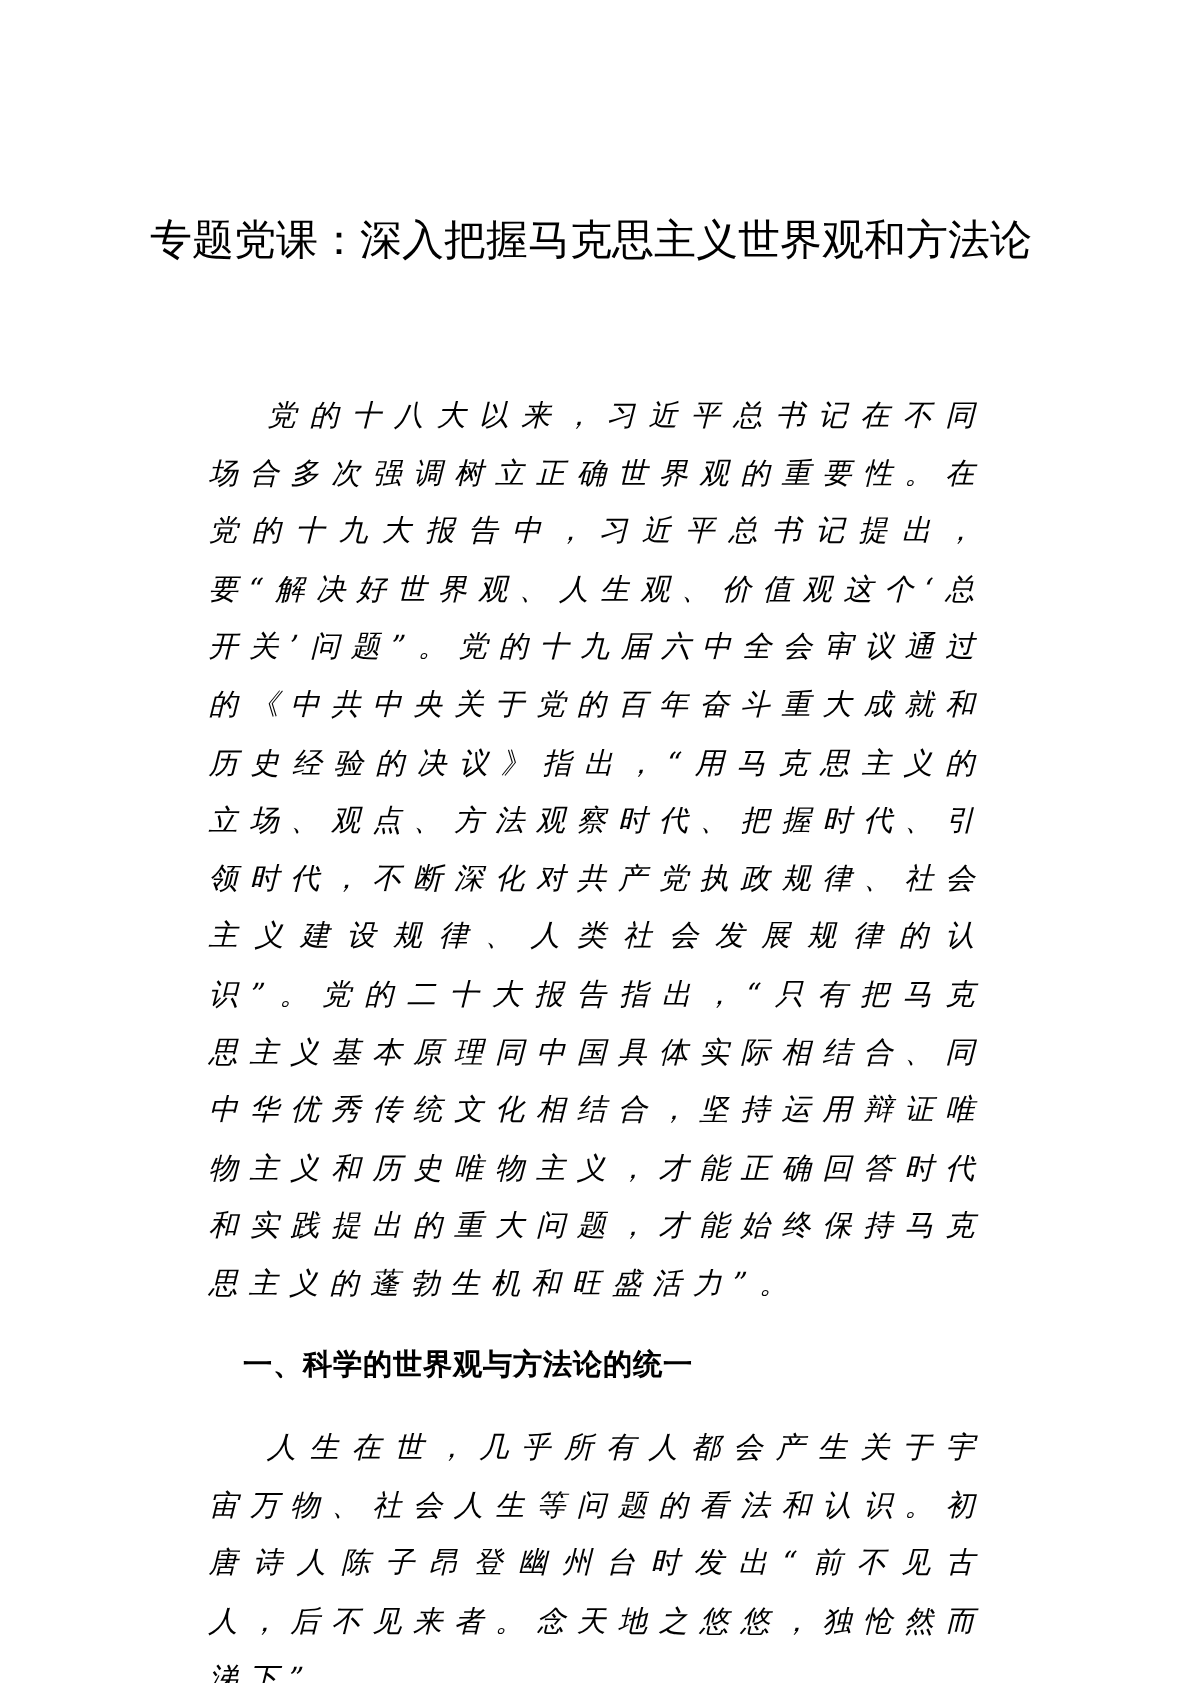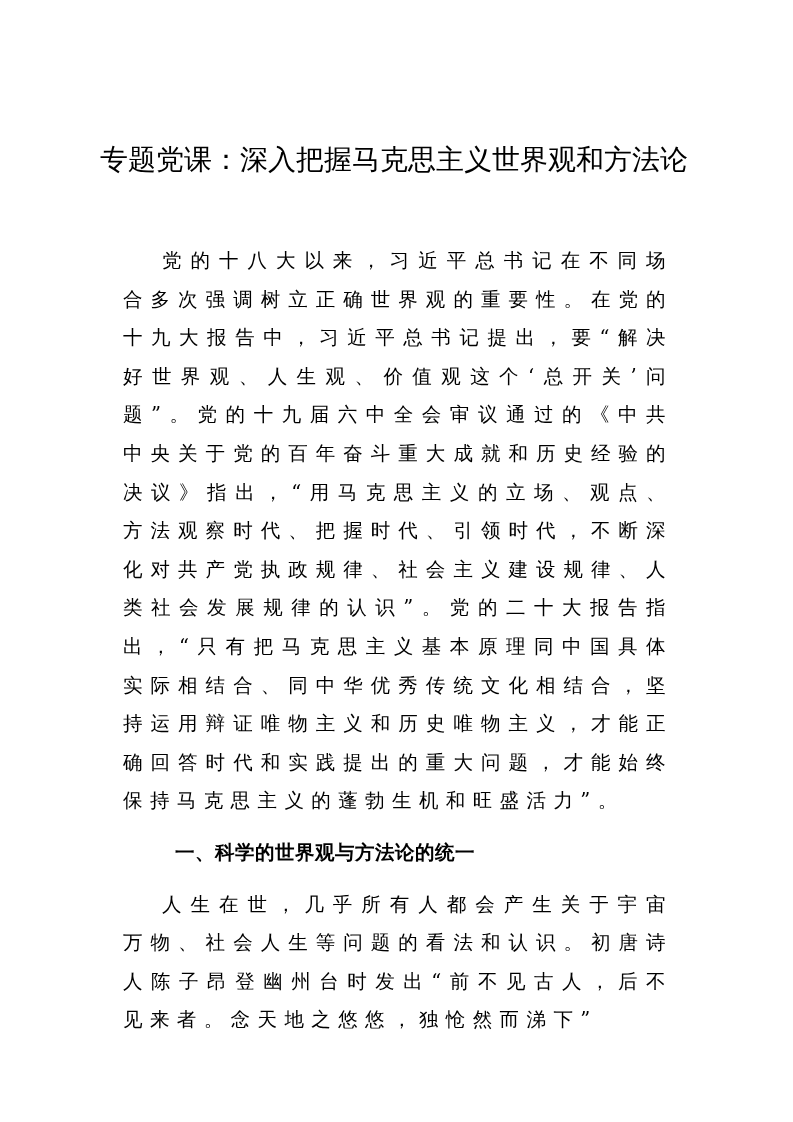--- a/index.html
+++ b/index.html
@@ -37,31 +37,32 @@
     .body {
       position: absolute;
       left: 123px;
       top: 242px;
       width: 550px;
       font-family: "DejaVu Serif", "Liberation Serif", serif;
       font-size: 19.5px;
       line-height: 38.6px;
     }
     .para {
-      margin: 0;
+      margin: 16px;
       text-indent: 2em;
       text-align: justify;
       text-align-last: left;
       letter-spacing: 7.4px;
       word-break: break-all;
+      font-style: italic;
     }
     .heading {
-      margin: 13px;
+      margin: 0;
       text-indent: 2em;
-      font-family: Liberation Serif, serif;
+      font-family: Liberation Mono, monospace;
       font-weight: bold;
       font-size: 19.5px;
       letter-spacing: 0.5px;
     }
   </style>
 </head>
 <body>
 
 <div class="page">
   <h1 class="title">专题党课：深入把握马克思主义世界观和方法论</h1>

